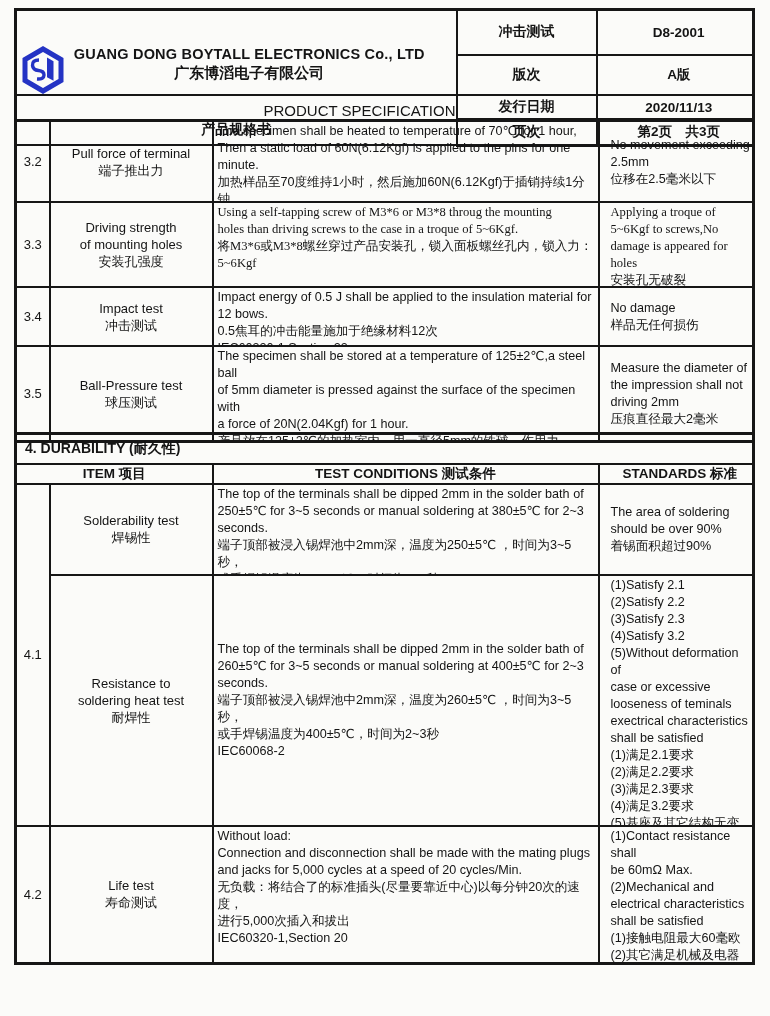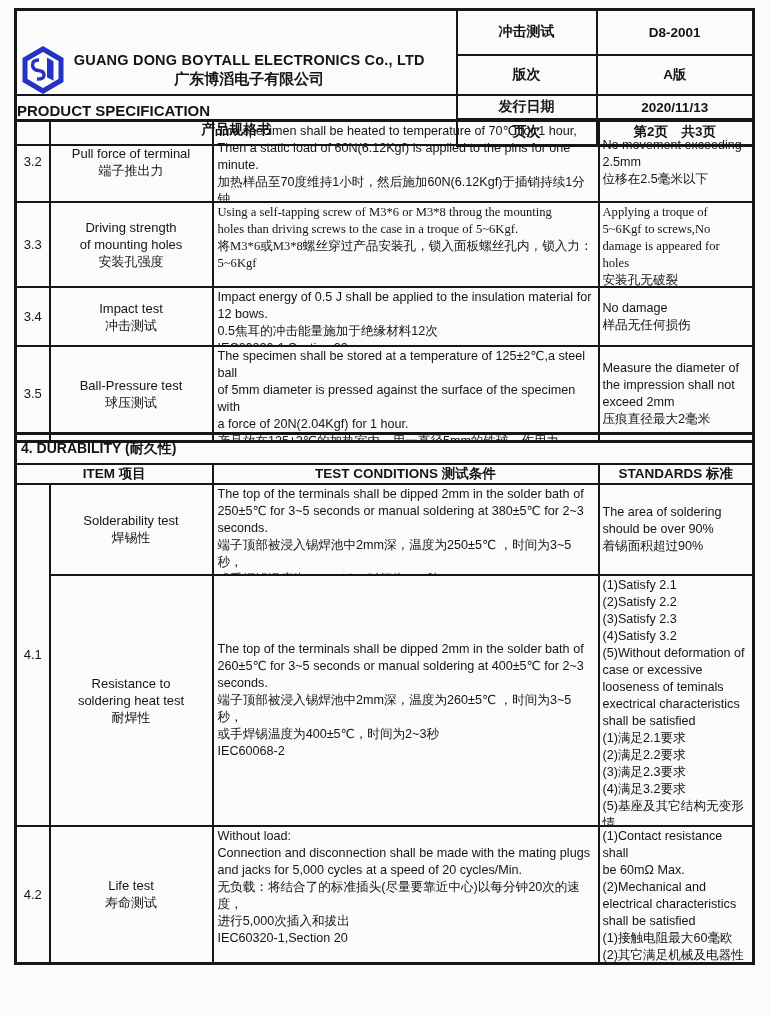--- a/index.html
+++ b/index.html
@@ -12,31 +12,31 @@
   }
   .sheet{position:relative;width:770px;height:1016px;overflow:hidden;}
   table{border-collapse:collapse;table-layout:fixed;}
   td{border:2px solid #161616;padding:0;vertical-align:middle;overflow:hidden;}
   .hdr-table,.t3-table,.t4-table{position:absolute;left:14px;width:738px;}
   .hdr-table{top:8px;}
   .t3-table{top:119px;}
   .t4-table{top:432px;}
   .hdr-table td{border-width:2px;}
   .outer td.bL{border-left-width:3px;}
-  .outer td.bR{border-right-width:3px;}
+  .outer td.bR{border-right-width:3px;padding-left:8px;}
   .outer td.bT{border-top-width:3px;}
   .outer td.bB{border-bottom-width:3px;}
 
   .company-cell{vertical-align:middle;}
-  .company-inner{display:flex;align-items:center;margin-top:35px;}
+  .company-inner{display:flex;margin-top:35px;}
   .logo-wrap{flex:0 0 52px;display:flex;justify-content:center;}
   .company-text{flex:1 1 auto;text-align:center;padding-right:26px;}
   .company-en{font-size:14.5px;font-weight:bold;letter-spacing:.2px;}
   .company-cn{font-size:15px;font-weight:bold;margin-top:2px;}
-  .doc-title-en{font-size:15px;font-weight:bold;text-align:left;}
+  .doc-title-en{font-size:15px;font-weight:normal;text-align:right;}
   .doc-title-cn{font-size:14px;font-weight:bold;text-align:center;margin-top:2px;}
   .fld-label{font-size:14px;font-weight:bold;text-align:center;}
   .fld-value{font-size:13.5px;font-weight:bold;text-align:center;}
 
   .num-cell{font-size:13px;text-align:center;}
   .item-cell{font-size:13px;text-align:center;line-height:17px;white-space:pre-line;}
   .cond-cell{vertical-align:top;}
   .cond-cell.vmid{vertical-align:middle;}
   .std-cell{vertical-align:middle;margin-top:47px;}
   .std-cell.vtop{vertical-align:top;}
@@ -170,21 +170,21 @@
             <div class="txt mh92">The specimen shall be stored at a temperature of 125±2℃,a steel ball
 of 5mm diameter is pressed against the surface of the specimen with
 a force of 20N(2.04Kgf) for 1 hour.
 产品放在125±2℃的加热室内，用一直径5mm的铁球，作用力
 20N(2.04Kgf)，对产品表面施压1小时
 IEC60320-1,Section 24</div>
           </td>
       <td class="std-cell bB bR">
             <div class="txt mh92">Measure the diameter of
 the impression shall not
-exceed 2mm
+driving 2mm
 压痕直径最大2毫米</div>
           </td>
     </tr>
   </tbody>
     </table>
 
   <table class="t4-table outer">
     <colgroup>
         <col style="width:34px">
         <col style="width:163px">

